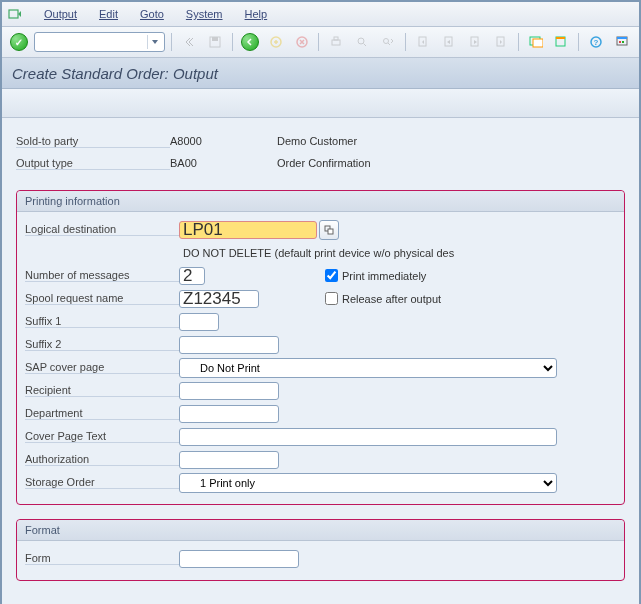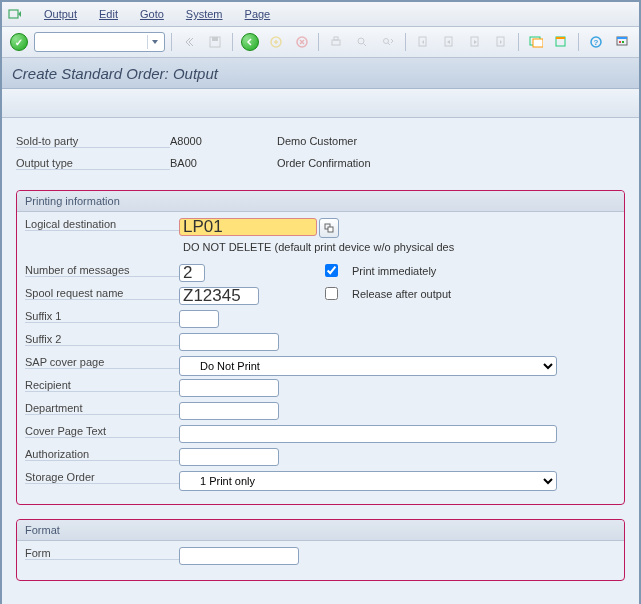--- a/index.html
+++ b/index.html
@@ -20,49 +20,49 @@
   .content{background:#eaf0f7;padding:12px 14px 18px}
   .header-fields{margin-bottom:16px}
   .row{display:flex;align-items:center;height:22px}
   .row .lbl{width:154px;color:#444}
   .row .val1{width:107px;color:#333}
   .row .val2{color:#333}
   .underline{border-bottom:1px solid #c6d2e2}
   .group{border:1px solid #be185d;border-radius:4px;background:#eaf0f7;margin-bottom:14px}
   .group-title{height:20px;background:linear-gradient(#e1e8f1,#d4dde9);border-bottom:1px solid #b8c4d4;border-radius:4px 4px 0 0;padding:0 8px;display:flex;align-items:center;color:#4a5a74}
   .group-body{padding:6px 8px 10px}
-  .frow{display:flex;align-items:flex-start;height:23px}
+  .frow{display:flex;align-items:center;height:23px}
   .frow .flbl{width:154px;color:#444}
   .frow .flbl.underline{border-bottom:1px solid #c6d2e2}
   input.txt{height:18px;border:1px solid #8ba3bf;border-radius:3px;background:#fff;padding:0 3px;font-family:inherit;font-size:17px;color:#333;box-sizing:border-box}
   input.txt.highlight{background:#ffe27a;border-color:#d88}
   .f4{width:18px;height:18px;border:1px solid #8ba3bf;border-radius:3px;margin-left:2px;background:linear-gradient(#fff,#e4eaf2);display:inline-flex;align-items:center;justify-content:center;cursor:pointer}
   select.sel{height:20px;border:1px solid #8ba3bf;border-radius:3px;background:#fff;font-family:inherit;font-size:11px;padding:0 16px;box-sizing:border-box}
-  .chk{display:flex;align-items:center;gap:14px;cursor:pointer}
+  .chk{display:flex;align-items:center;gap:4px;cursor:pointer}
   .chk input{margin:0}
   .note{color:#333;margin-left:4px}
   svg{display:block}
 </style>
 </head>
 <body>
 
 <div class="window">
 
   <div class="menubar">
     <span class="menu-icon">
       <svg width="14" height="14" viewBox="0 0 14 14">
           <rect x="1" y="3" width="9" height="8" fill="none" stroke="#4a6" stroke-width="1.2"></rect>
           <path d="M10 7 L13 4 L13 10 Z" fill="#4a6"></path>
         </svg>
     </span>
     <a>Output</a>
     <a>Edit</a>
     <a>Goto</a>
     <a>System</a>
-    <a>Page</a>
+    <a>Help</a>
   </div>
 
   <div class="toolbar">
     <span class="tb-btn">
         <span class="check-circle">✓</span>
       </span>
     <div class="combo">
       <span class="combo-arrow">
           <svg width="8" height="8" viewBox="0 0 8 8">
             <path d="M1 2 L4 6 L7 2 Z" fill="#5a708c"></path>

